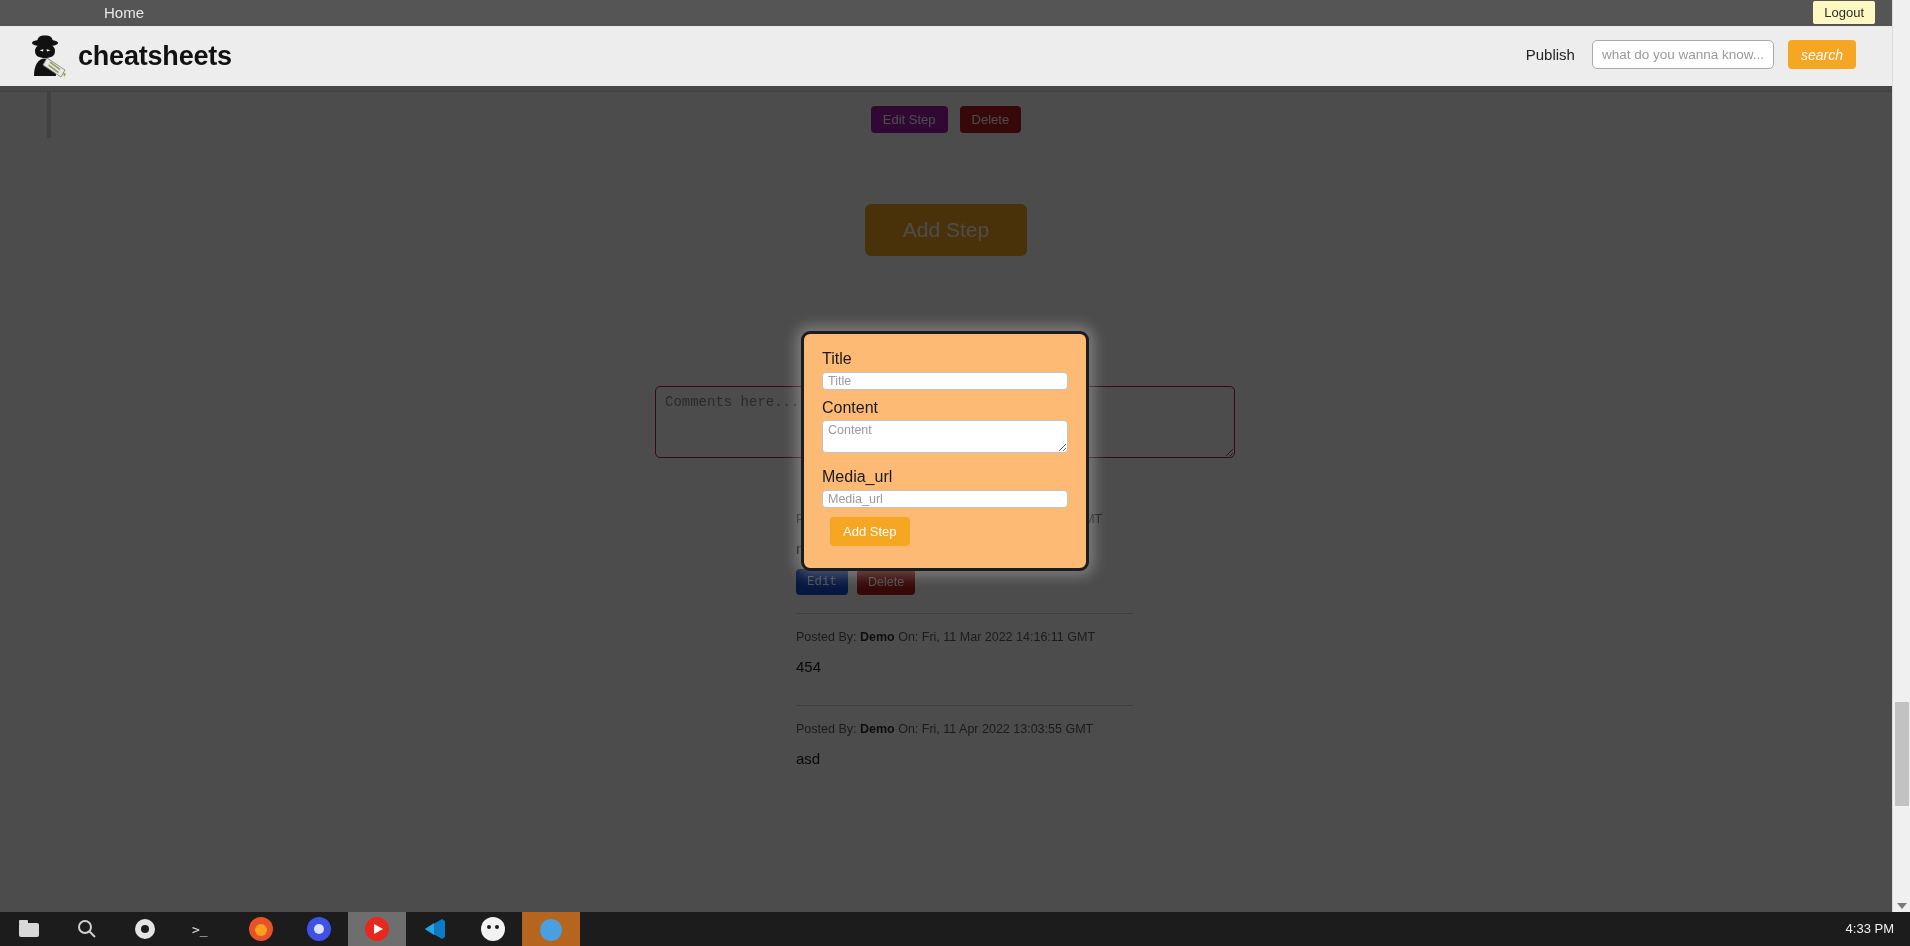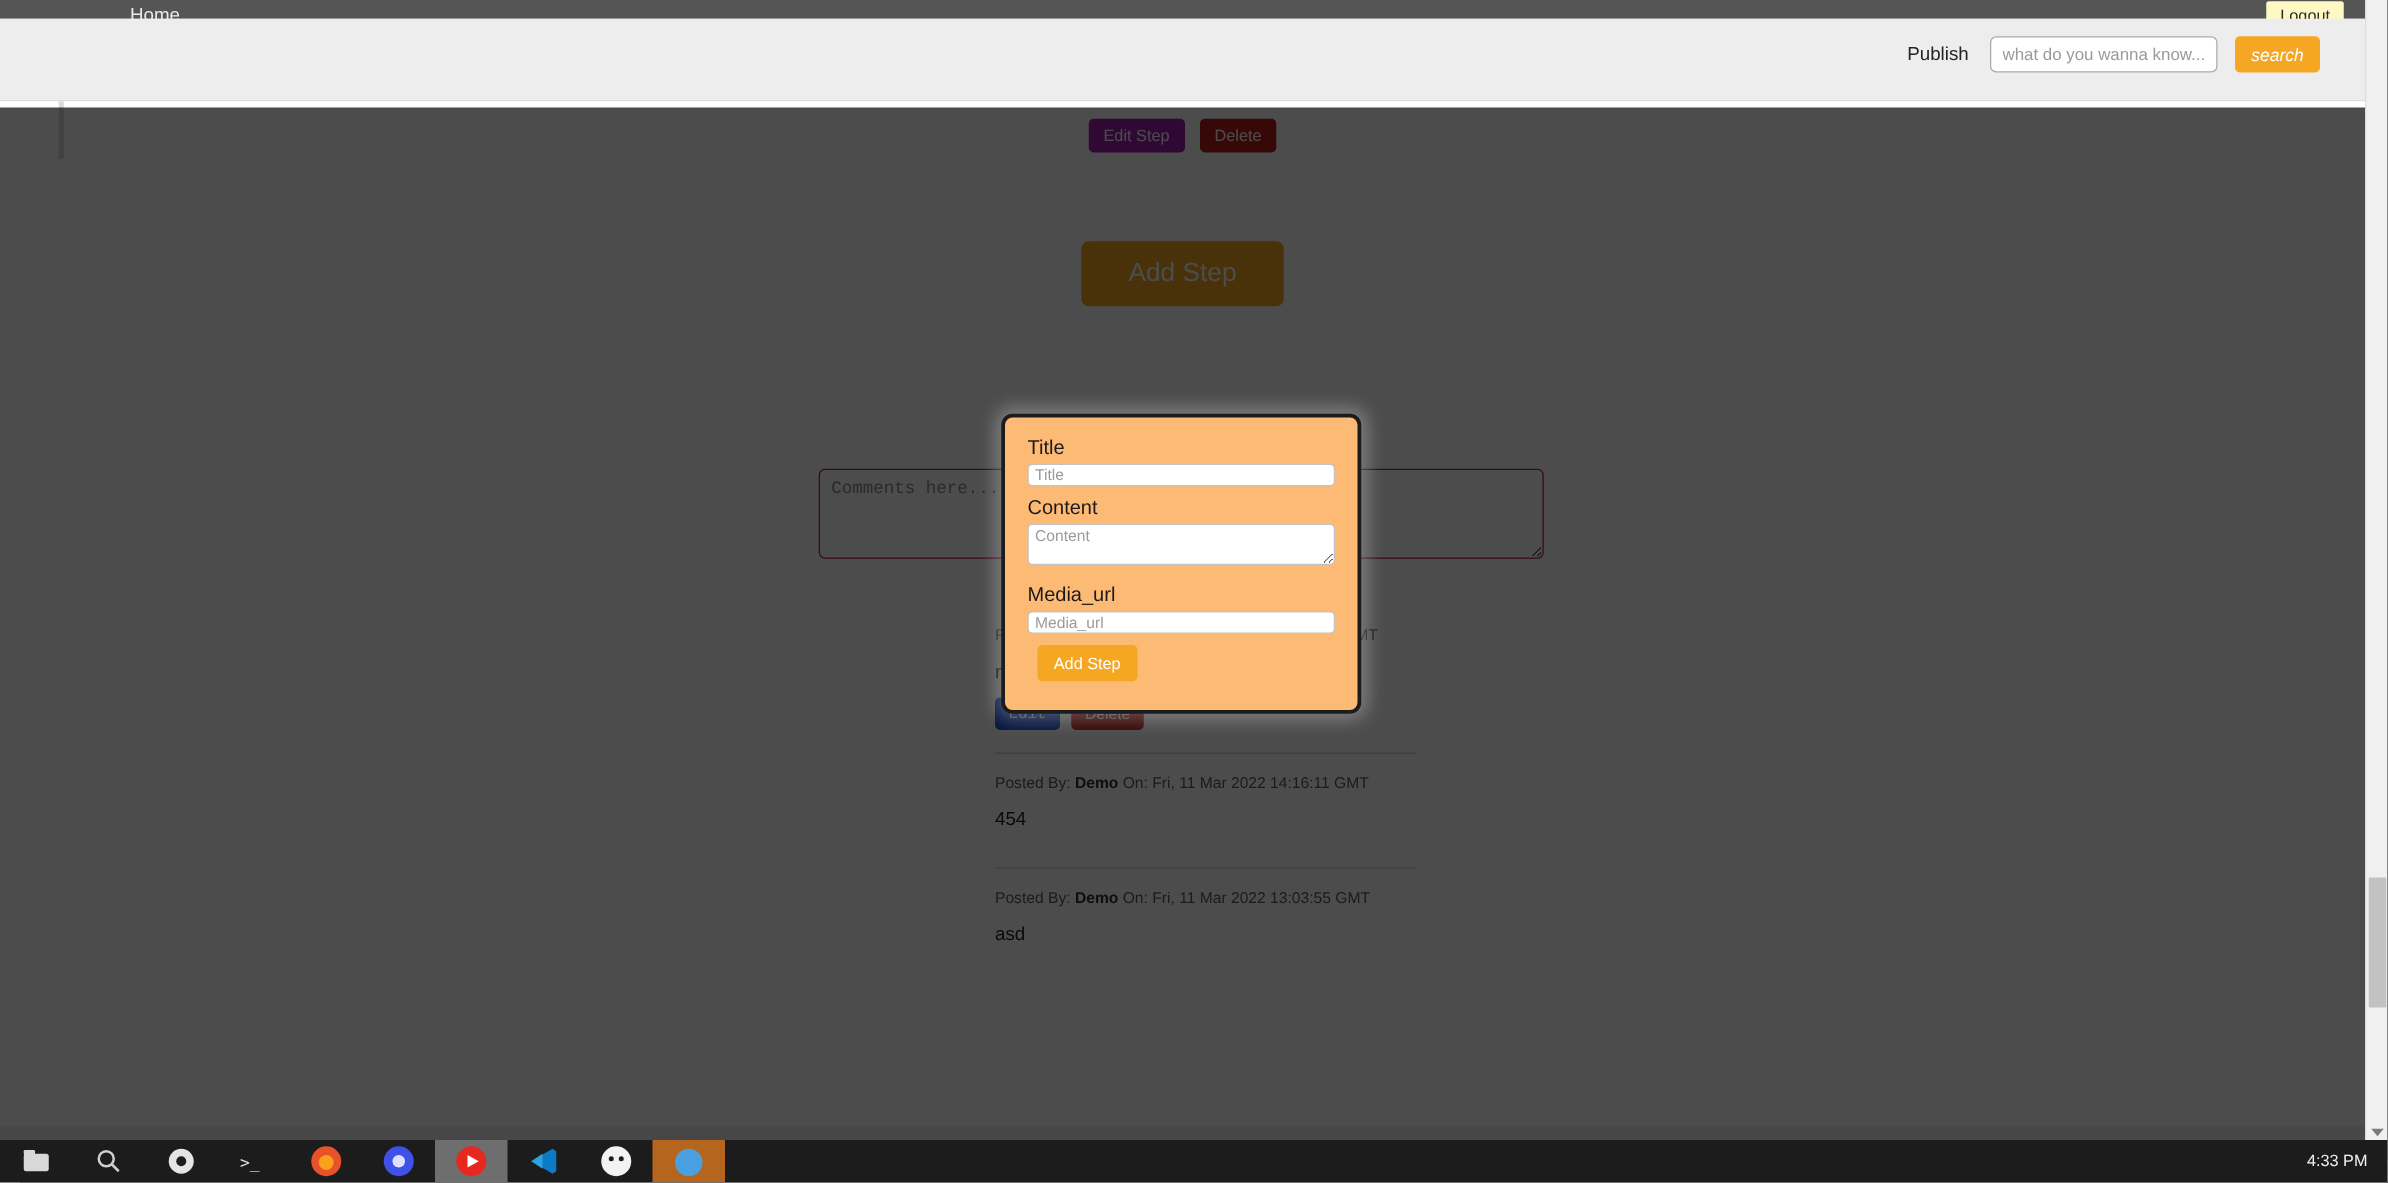--- a/index.html
+++ b/index.html
@@ -25,21 +25,21 @@
     left: 0; top: 0;
     width: 1910px;
     height: 912px;
     background: #ededed;
     overflow: hidden;
   }
 
   
   .topbar {
     position: relative;
-    height: 15px;
+    height: 26px;
     background: #555555;
     width: 1892px;
   }
   .topbar .home-link {
     position: absolute;
     left: 104px; top: 3px;
     color: #e8e8e8;
     font-size: 15px;
     line-height: 20px;
     text-decoration: none;
@@ -432,20 +432,37 @@
 <div id="screen">
 
   <div id="page">
 
     <div class="topbar">
       <a class="home-link" href="#">Home</a>
       <button class="logout-btn">Logout</button>
     </div>
 
     <div class="header">
+      <a class="brand" href="#">
+        <span class="logo">
+          <svg viewBox="0 0 40 44" width="40" height="44" xmlns="http://www.w3.org/2000/svg">
+            <ellipse cx="17" cy="9" rx="13" ry="3.4" fill="#111"></ellipse>
+            <path d="M9 9 C9 3 12 1.4 17 1.4 C22 1.4 25 3 25 9 Z" fill="#111"></path>
+            <path d="M7 17 C7 12.2 11 10 17 10 C23 10 27 12.2 27 17 C27 22 23 24 17 24 C11 24 7 22 7 17 Z" fill="#111"></path>
+            <path d="M11.5 16.2 L15.5 15.2 L15 17.6 Z" fill="#fff"></path>
+            <path d="M22.5 16.2 L18.5 15.2 L19 17.6 Z" fill="#fff"></path>
+            <path d="M6 42 C6 31 10 24.5 17 24.5 C24 24.5 28 31 28 42 Z" fill="#111"></path>
+            <path d="M19 24 L37 36 L33 43 L15 31 Z" fill="#e9e9e4" stroke="#8a8a80" stroke-width="0.9"></path>
+            <path d="M22 28 L32 35.5" stroke="#9aa06a" stroke-width="1.6"></path>
+            <path d="M20.5 31 L30.5 38.5" stroke="#9aa06a" stroke-width="1.6"></path>
+            <path d="M35 38 L38 40 L36 43 Z" fill="#8fa83a"></path>
+          </svg>
+        </span>
+        <span class="brand-text">cheatsheets</span>
+      </a>
 
       <div class="header-right">
         <a class="publish-link" href="#">Publish</a>
         <input class="search-input" type="text" placeholder="what do you wanna know..." style="">
         <button class="search-btn">search</button>
       </div>
     </div>
 
     <div class="body-area">
 
@@ -488,21 +505,21 @@
             <span>Fri, 11 Mar 2022 14:16:11 GMT</span>
           </p>
           <p class="comment-body">454</p>
         </div>
 
         <div class="comment-item">
           <p class="comment-meta">
             <span>Posted By:</span>
             <b>Demo</b>
             <span>On:</span>
-            <span>Fri, 11 Mar 2022 13:03:55 GMT</span>
+            <span>Fri, 11 Apr 2022 13:03:55 GMT</span>
           </p>
           <p class="comment-body">asd</p>
         </div>
 
       </div>
     </div>
 
     <div class="dim-overlay"></div>
 
     <div class="modal">

